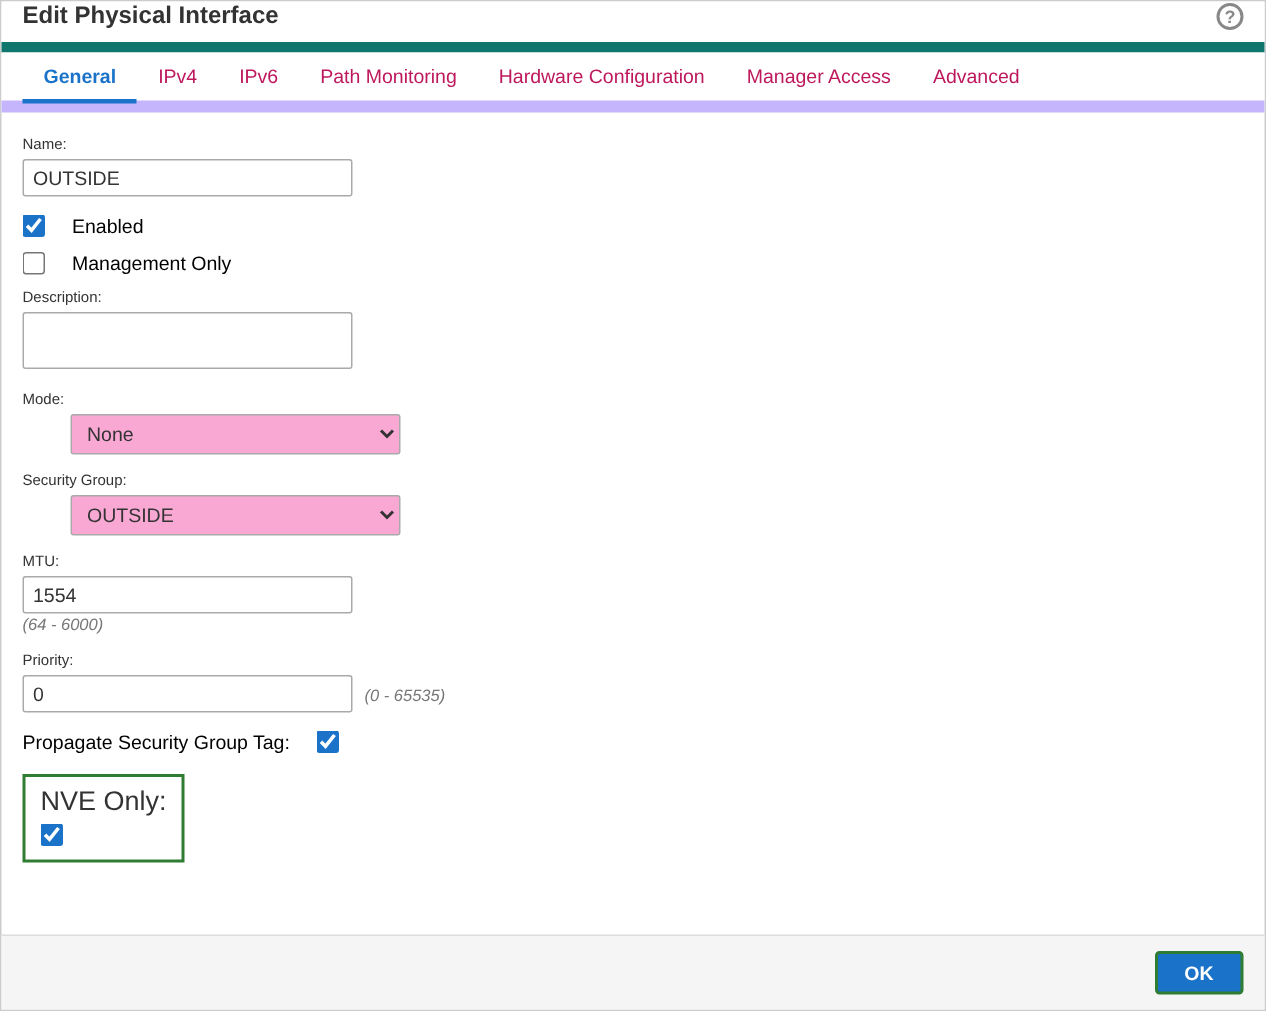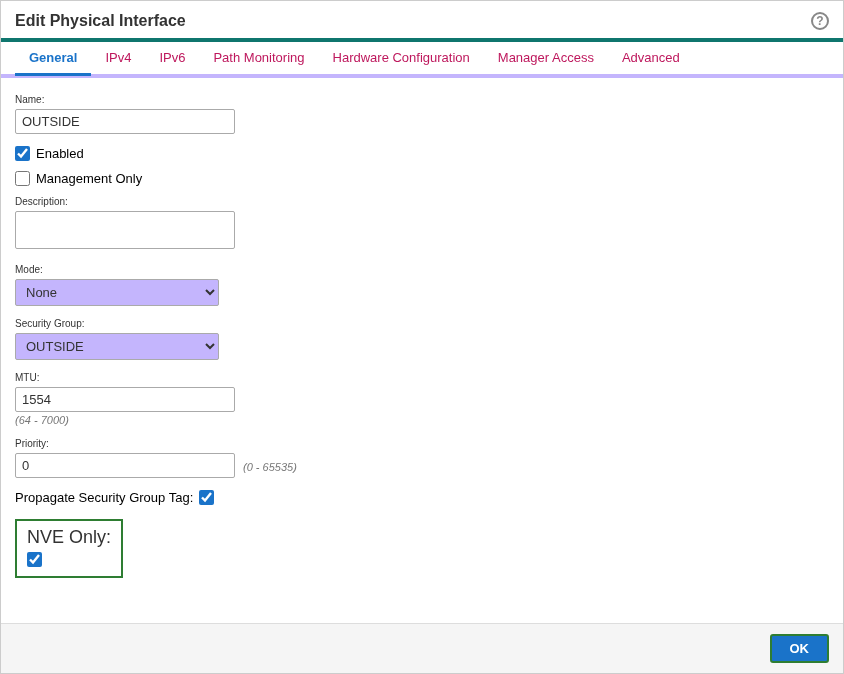--- a/index.html
+++ b/index.html
@@ -19,22 +19,22 @@
       width: 844px;
       min-height: 674px;
       display: flex;
       flex-direction: column;
       box-shadow: 2px 2px 8px rgba(0,0,0,0.2);
     }
     .dialog-header {
       display: flex;
       justify-content: space-between;
       align-items: center;
-      padding: 11px 14px 8px 14px;
-      border-bottom: 4px solid #0f766e;
+      padding: 1px 14px 8px 14px;
+      border-bottom: 7px solid #0f766e;
       background: #fff;
     }
     .dialog-title {
       font-size: 16px;
       font-weight: bold;
       color: #333;
     }
     .help-icon {
       width: 18px;
       height: 18px;
@@ -43,21 +43,21 @@
       color: #888;
       display: flex;
       align-items: center;
       justify-content: center;
       font-size: 12px;
       font-weight: bold;
       cursor: pointer;
     }
     .tabs {
       display: flex;
-      border-bottom: 4px solid #c4b5fd;
+      border-bottom: 8px solid #c4b5fd;
       background: #fff;
       padding: 0 14px;
     }
     .tab {
       padding: 8px 14px;
       cursor: pointer;
       color: #be185d;
       font-size: 13px;
       border-bottom: 3px solid transparent;
       margin-bottom: -2px;
@@ -89,33 +89,34 @@
       border-radius: 2px;
       font-size: 13px;
       color: #333;
       background: #fff;
     }
     .form-input[readonly], .form-input[disabled] {
       background: #f5f5f5;
       color: #999;
     }
     .form-select {
-      width: 204px;
+      width: 220px;
       padding: 4px 6px;
       border: 1px solid #aaa;
       border-radius: 2px;
       font-size: 13px;
       color: #333;
-      background: #c4b5fd;
-      cursor: pointer;
+      background: #f9a8d4;
+      cursor: pointer;
+      margin-left: 32px;
     }
     .checkbox-row {
       display: flex;
       align-items: center;
-      gap: 6px;
+      gap: 18px;
       margin-bottom: 10px;
     }
     .checkbox-row input[type="checkbox"] {
       width: 15px;
       height: 15px;
       accent-color: #1a73c9;
     }
     .hint {
       color: #777;
       font-size: 11px;
@@ -233,21 +234,21 @@
         <option>DMZ</option>
       </select>
     </div>
 
     
 
     
     <div class="form-group">
       <label class="form-label">MTU:</label>
       <input class="form-input" type="text" value="1554" style="">
-      <div class="hint">(64 - 7000)</div>
+      <div class="hint">(64 - 6000)</div>
     </div>
 
     
     <div class="form-group">
       <label class="form-label">Priority:</label>
       <div style="display:flex; align-items:center; gap:8px;">
         <input class="form-input" type="text" value="0" style="">
         <span class="hint">(0 - 65535)</span>
       </div>
     </div>

